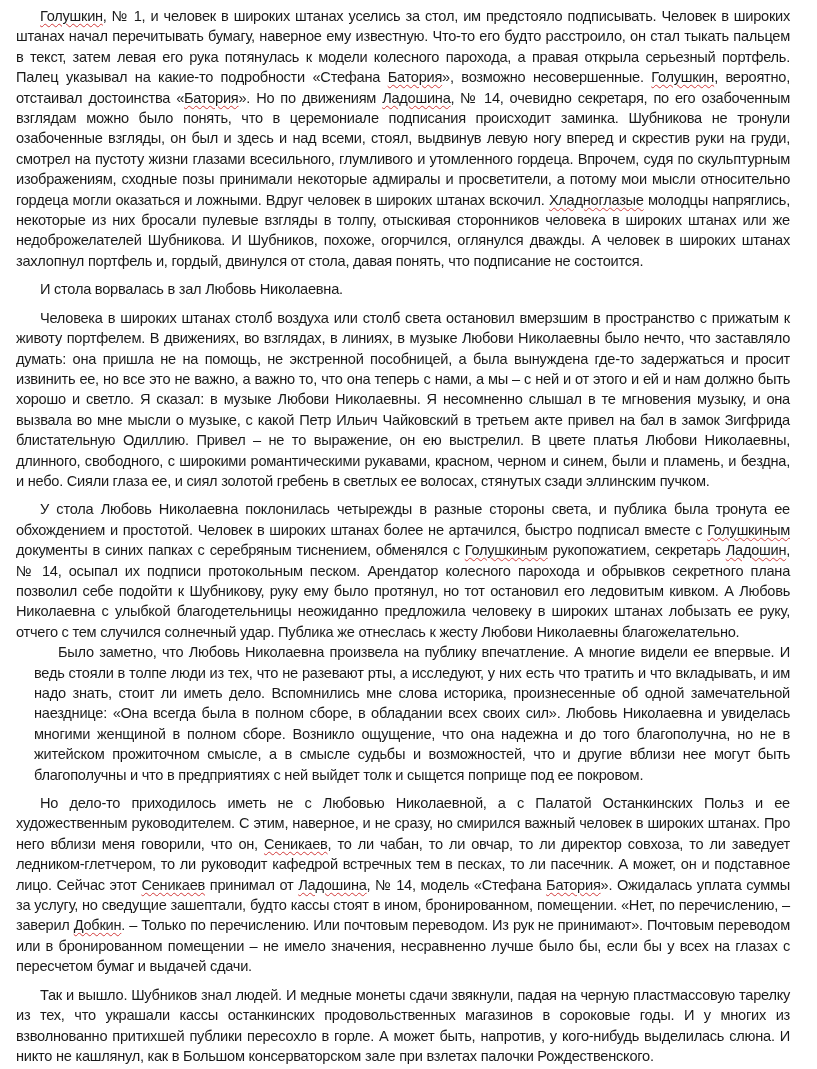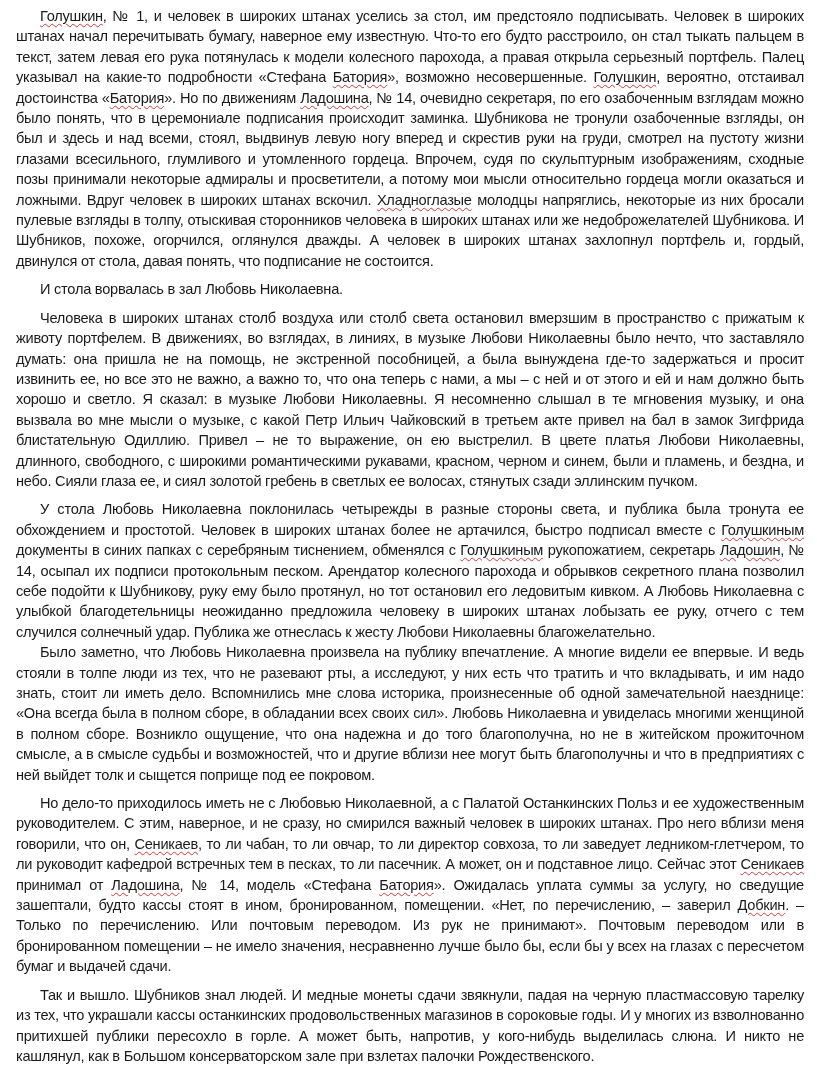--- a/index.html
+++ b/index.html
@@ -2,33 +2,33 @@
 <html><head>
 <meta charset="utf-8">
 <style>
   html, body { margin: 0; padding: 0; background: #ffffff; }
   body { width: 817px; height: 1069px; overflow: hidden; }
   .page {
     position: relative;
     width: 817px;
     height: 1069px;
     box-sizing: border-box;
-    padding: 6px 13px 0 16px;
+    padding: 6px 27px 0 16px;
     font-family: "Liberation Sans", "DejaVu Sans", sans-serif;
     font-size: 14.6px;
     line-height: 20.4px;
     color: #1a1a1a;
     letter-spacing: -0.25px;
   }
   .para {
     margin: 0 0 8px 0;
     text-align: justify;
     text-indent: 24px;
   }
-  .para.nogap { margin-top: -8px; }
+  .para.nogap { margin-top: -8px; margin-left: 18px; }
   .squig {
     text-decoration: underline wavy #d23a3a;
     text-decoration-thickness: 1px;
     text-underline-offset: 2px;
   }
 </style>
 </head>
 <body>
 
 <div class="page">

